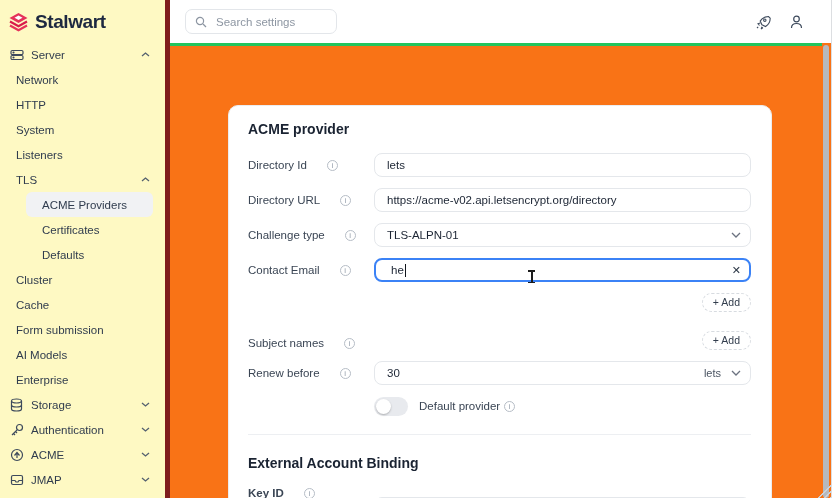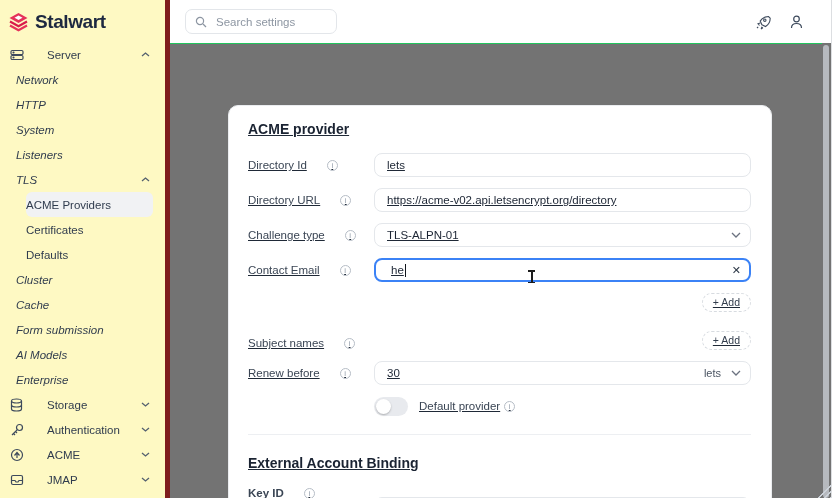--- a/index.html
+++ b/index.html
@@ -7,41 +7,41 @@
        font-family:"Liberation Sans",sans-serif;color:#1f2937;}
 
   
   .sidebar{position:absolute;left:0;top:0;width:165px;height:100%;background:#fef9c3;
            border-right:5px solid #7f1d1d;z-index:3;}
   .logo{display:flex;align-items:center;gap:6px;padding:11px 0 6px 8px;}
   .logo-text{font-size:19px;font-weight:bold;color:#1d2840;letter-spacing:-.4px;}
   .nav{padding-top:3px;}
   .nav-row{position:relative;display:flex;align-items:center;height:25px;font-size:11.5px;
            color:#303c4e;cursor:pointer;}
-  .lvl0{padding-left:9px;gap:23px;}
-  .lvl1{padding-left:16px;font-style:italic;}
-  .lvl2{margin:0 12px 0 26px;padding-left:0;border-radius:6px;}
+  .lvl0{padding-left:9px;gap:7px;}
+  .lvl1{padding-left:16px;}
+  .lvl2{margin:0 12px 0 26px;padding-left:16px;border-radius:6px;}
   .lvl2.selected{background:#f1f2f4;}
   .chev{position:absolute;right:15px;display:flex;}
   .nav-ico{display:flex;width:15px;justify-content:center;}
 
   
   .topbar{position:absolute;left:165px;top:0;right:10px;height:43px;background:#fff;
-          border-bottom:1px solid #22c55e;z-index:2;}
+          border-bottom:3px solid #22c55e;z-index:2;}
   .search{position:absolute;left:20px;top:9px;width:152px;height:25px;box-sizing:border-box;
           border:1px solid #e3e6ea;border-radius:7px;display:flex;align-items:center;gap:7px;
           padding:0 9px;background:#fff;}
   .search input{border:0;outline:0;flex:1;font-family:"Liberation Sans",sans-serif;
           font-size:11.5px;color:#374151;background:transparent;width:100%;}
   .search input::placeholder{color:#8d96a2;}
   .topicons{position:absolute;right:18px;top:0;height:43px;display:flex;align-items:center;gap:18px;}
   .icon-btn{display:flex;cursor:pointer;}
 
   
-  .content{position:absolute;left:165px;top:43px;right:0;bottom:0;background:#737373;overflow:hidden;text-decoration:underline;}
+  .content{position:absolute;left:165px;top:43px;right:0;bottom:0;background:#f97316;overflow:hidden;}
   .card{box-sizing:border-box;margin:62px 0 0 63px;width:544px;background:#fff;
         border:1px solid #ebedf0;border-radius:10px;padding:15px 20px 40px 19px;}
   .section-title{font-size:14px;line-height:17px;font-weight:bold;color:#1a2332;margin:0 0 15px;}
   .row{display:flex;align-items:center;margin-bottom:11px;}
   .lbl{flex:0 0 126px;box-sizing:border-box;padding-right:10px;font-size:11.5px;color:#3a4554;
        display:flex;align-items:center;gap:20px;flex-wrap:wrap;}
   .opt{color:#6b7280;}
   .info{flex:none;width:11px;height:11px;box-sizing:border-box;border:1px solid #b6bdc6;
         border-radius:50%;color:#97a1ad;font-size:8px;line-height:9px;text-align:center;}
   .ctrl{flex:1;position:relative;}

